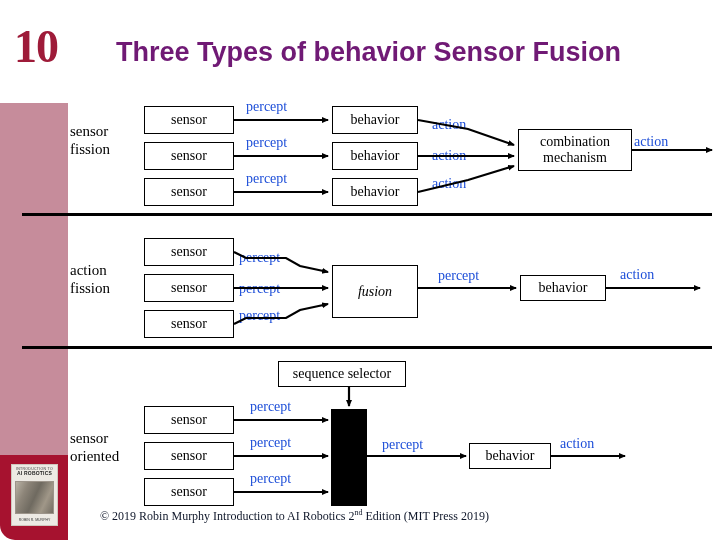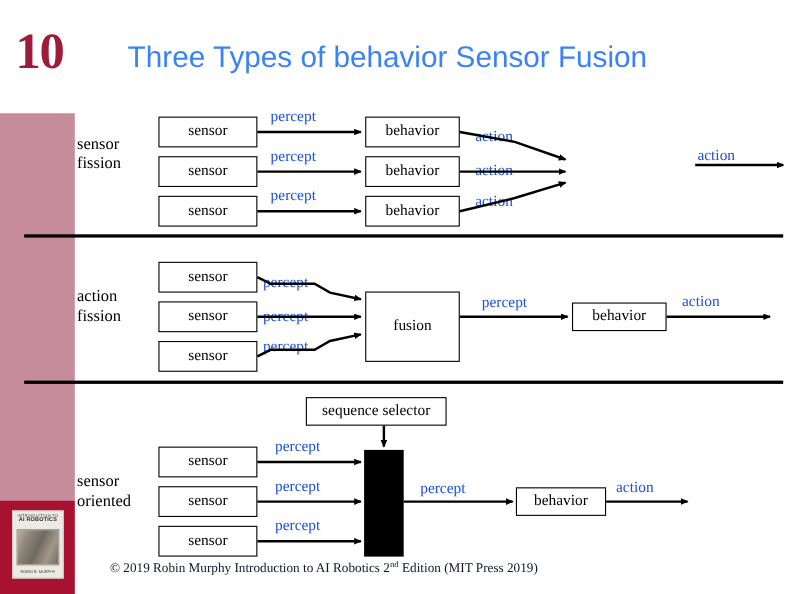--- a/index.html
+++ b/index.html
@@ -7,43 +7,44 @@
     padding: 0;
     background: #ffffff;
   }
   #slide {
     position: relative;
     width: 720px;
     height: 540px;
     background: #ffffff;
     overflow: hidden;
     font-family: "Liberation Serif", "DejaVu Serif", serif;
+    border-radius: 15px;
   }
 
   
   #slide-number {
     position: absolute;
     left: 14px;
     top: 24px;
     font-family: "Liberation Serif", "DejaVu Serif", serif;
     font-weight: bold;
     font-size: 46px;
     line-height: 46px;
     color: #9E1B39;
     letter-spacing: -1px;
   }
   #slide-title {
     position: absolute;
     left: 116px;
     top: 36px;
     font-family: "Liberation Sans", "DejaVu Sans", sans-serif;
-    font-weight: normal;
+    font-weight: bold;
     font-size: 27px;
     line-height: 32px;
-    color: #3b82f6;
+    color: #701a75;
     white-space: nowrap;
   }
 
   
   #left-bar {
     position: absolute;
     left: 0px;
     top: 103px;
     width: 68px;
     height: 352px;
@@ -206,37 +207,41 @@
   <div class="lbl" style="left:246px; top:171px;">percept</div>
 
   <div class="box" style="left:332px; top:106px; width:86px; height:28px;">behavior</div>
   <div class="box" style="left:332px; top:142px; width:86px; height:28px;">behavior</div>
   <div class="box" style="left:332px; top:178px; width:86px; height:28px;">behavior</div>
 
   <div class="lbl" style="left:432px; top:117px;">action</div>
   <div class="lbl" style="left:432px; top:148px;">action</div>
   <div class="lbl" style="left:432px; top:176px;">action</div>
 
+  <div class="box" style="left:518px; top:129px; width:114px; height:42px; flex-direction:column; justify-content:center;">
+    <div>combination</div>
+    <div>mechanism</div>
+  </div>
 
   <div class="lbl" style="left:634px; top:134px;">action</div>
 
   <div class="row-lbl" style="left:70px; top:261px;">
     <div>action</div>
     <div>fission</div>
   </div>
 
   <div class="box" style="left:144px; top:238px; width:90px; height:28px;">sensor</div>
   <div class="box" style="left:144px; top:274px; width:90px; height:28px;">sensor</div>
   <div class="box" style="left:144px; top:310px; width:90px; height:28px;">sensor</div>
 
   <div class="lbl" style="left:239px; top:250px;">percept</div>
   <div class="lbl" style="left:239px; top:281px;">percept</div>
   <div class="lbl" style="left:239px; top:308px;">percept</div>
 
-  <div class="box" style="left:332px; top:265px; width:86px; height:64px;">fusion</div>
+  <div class="box" style="left:332px; top:265px; width:86px; height:53px;font-style:italic;">fusion</div>
 
   <div class="lbl" style="left:438px; top:268px;">percept</div>
 
   <div class="box" style="left:520px; top:275px; width:86px; height:26px;">behavior</div>
 
   <div class="lbl" style="left:620px; top:267px;">action</div>
 
   <div class="row-lbl" style="left:70px; top:429px;">
     <div>sensor</div>
     <div>oriented</div>

